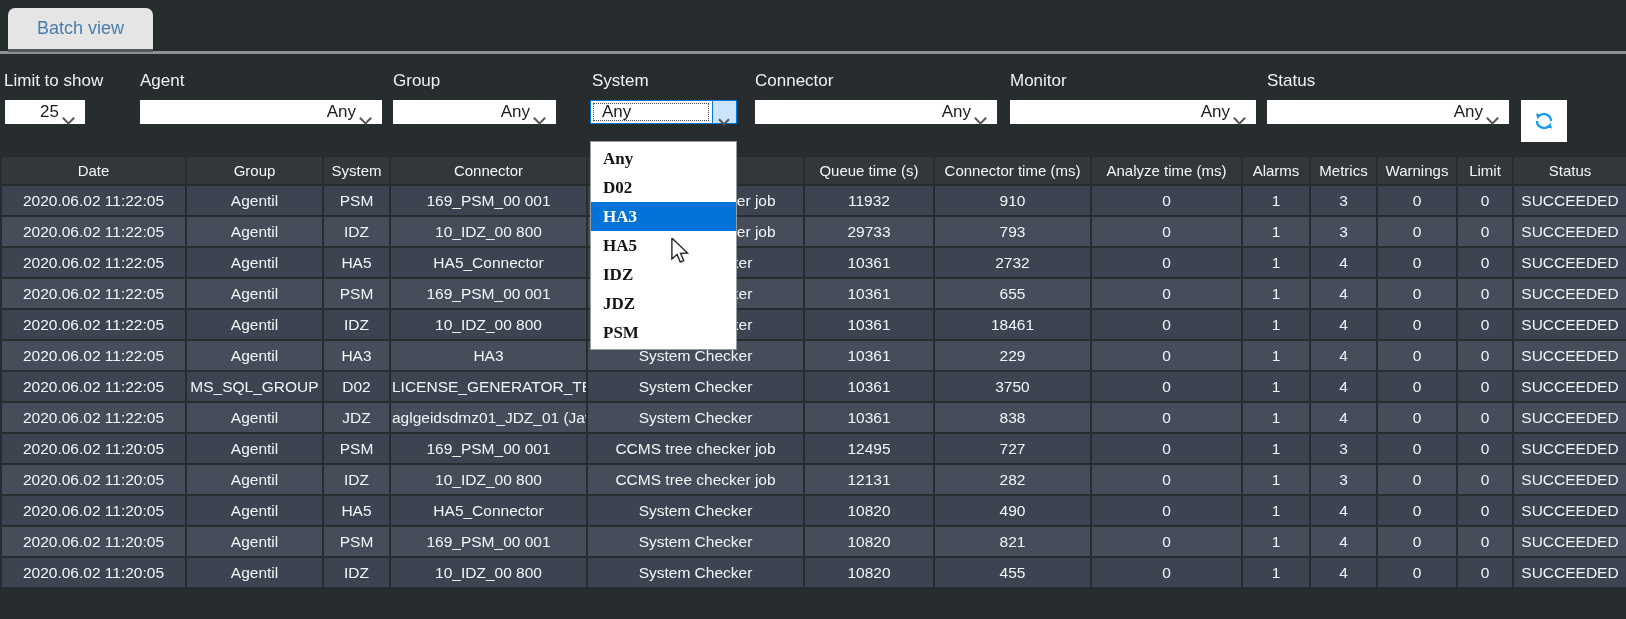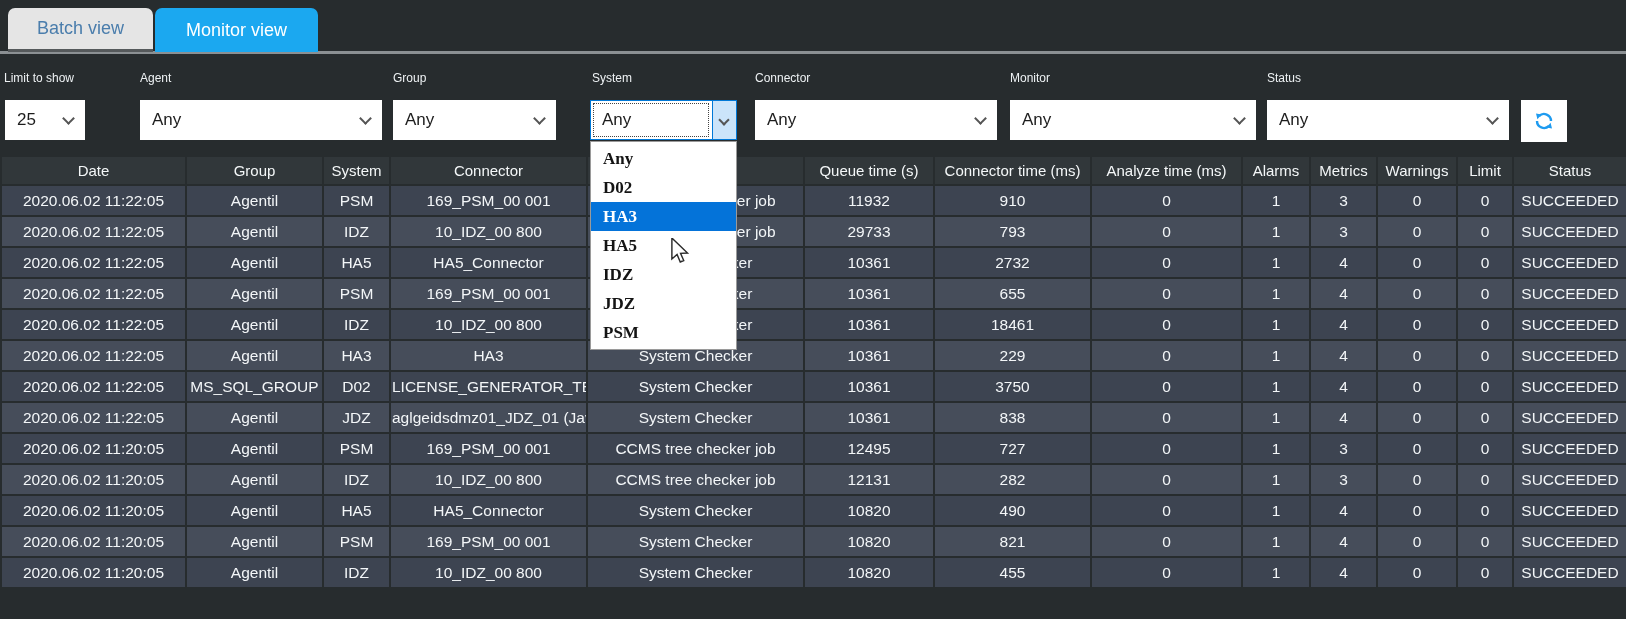--- a/index.html
+++ b/index.html
@@ -15,24 +15,24 @@
   .tabbar-line { position:absolute; left:0; top:51px; width:1626px; height:3px; background:#8b9093; }
   .tab {
     position:absolute; top:8px; height:44px; border-radius:7px 7px 0 0;
     display:flex; align-items:center; justify-content:center;
     font-size:18px; cursor:pointer; z-index:2;
   }
   .tab-batch { left:8px; width:145px; background:#e5e5e5; color:#4a7dac; border-bottom:3px solid #55595b;}
   .tab-monitor { left:155px; width:163px; background:#1ba8f0; color:#ffffff; }
 
   
-  .flabel { position:absolute; top:71px; font-size:12px; color:#eef2f4; }
+  .flabel { position:absolute; top:71px; font-size:17px; color:#eef2f4; }
   .sel {
-    position:absolute; top:100px; height:40px; background:#ffffff; color:#1d1d1d;
-    font-size:17px; display:flex; align-items:center; padding:0 26px 0 12px; cursor:pointer;
+    position:absolute; top:100px; height:24px; background:#ffffff; color:#1d1d1d;
+    font-size:17px; display:flex; align-items:center; padding:0 26px 0 12px; cursor:pointer;justify-content:flex-end;
   }
   .chev {
     position:absolute; right:12px; top:14px; width:9px; height:9px;
     border-right:2px solid #555; border-bottom:2px solid #555; transform:rotate(45deg);
   }
   
   .sel-system { border:1px solid #0078d7; padding:0; }
   .sys-focus {
     position:absolute; left:3px; top:3px; right:28px; bottom:3px;
     outline:1px dotted #444; display:flex; align-items:center; padding-left:8px;
@@ -73,23 +73,20 @@
   tbody tr:nth-child(odd) td { background:#3d4451; }
   tbody tr:nth-child(even) td { background:#464d5a; }
 </style>
 </head>
 <body>
 
 <div class="tabbar">
   <div class="tabbar-line"></div>
   <div class="tab tab-batch">
       <span>Batch view</span>
-    </div>
-  <div class="tab tab-monitor">
-      <span>Monitor view</span>
     </div>
 </div>
 
 <div class="flabel" style="left:4px">Limit to show</div>
 <div class="flabel" style="left:140px">Agent</div>
 <div class="flabel" style="left:393px">Group</div>
 <div class="flabel" style="left:592px">System</div>
 <div class="flabel" style="left:755px">Connector</div>
 <div class="flabel" style="left:1010px">Monitor</div>
 <div class="flabel" style="left:1267px">Status</div>

